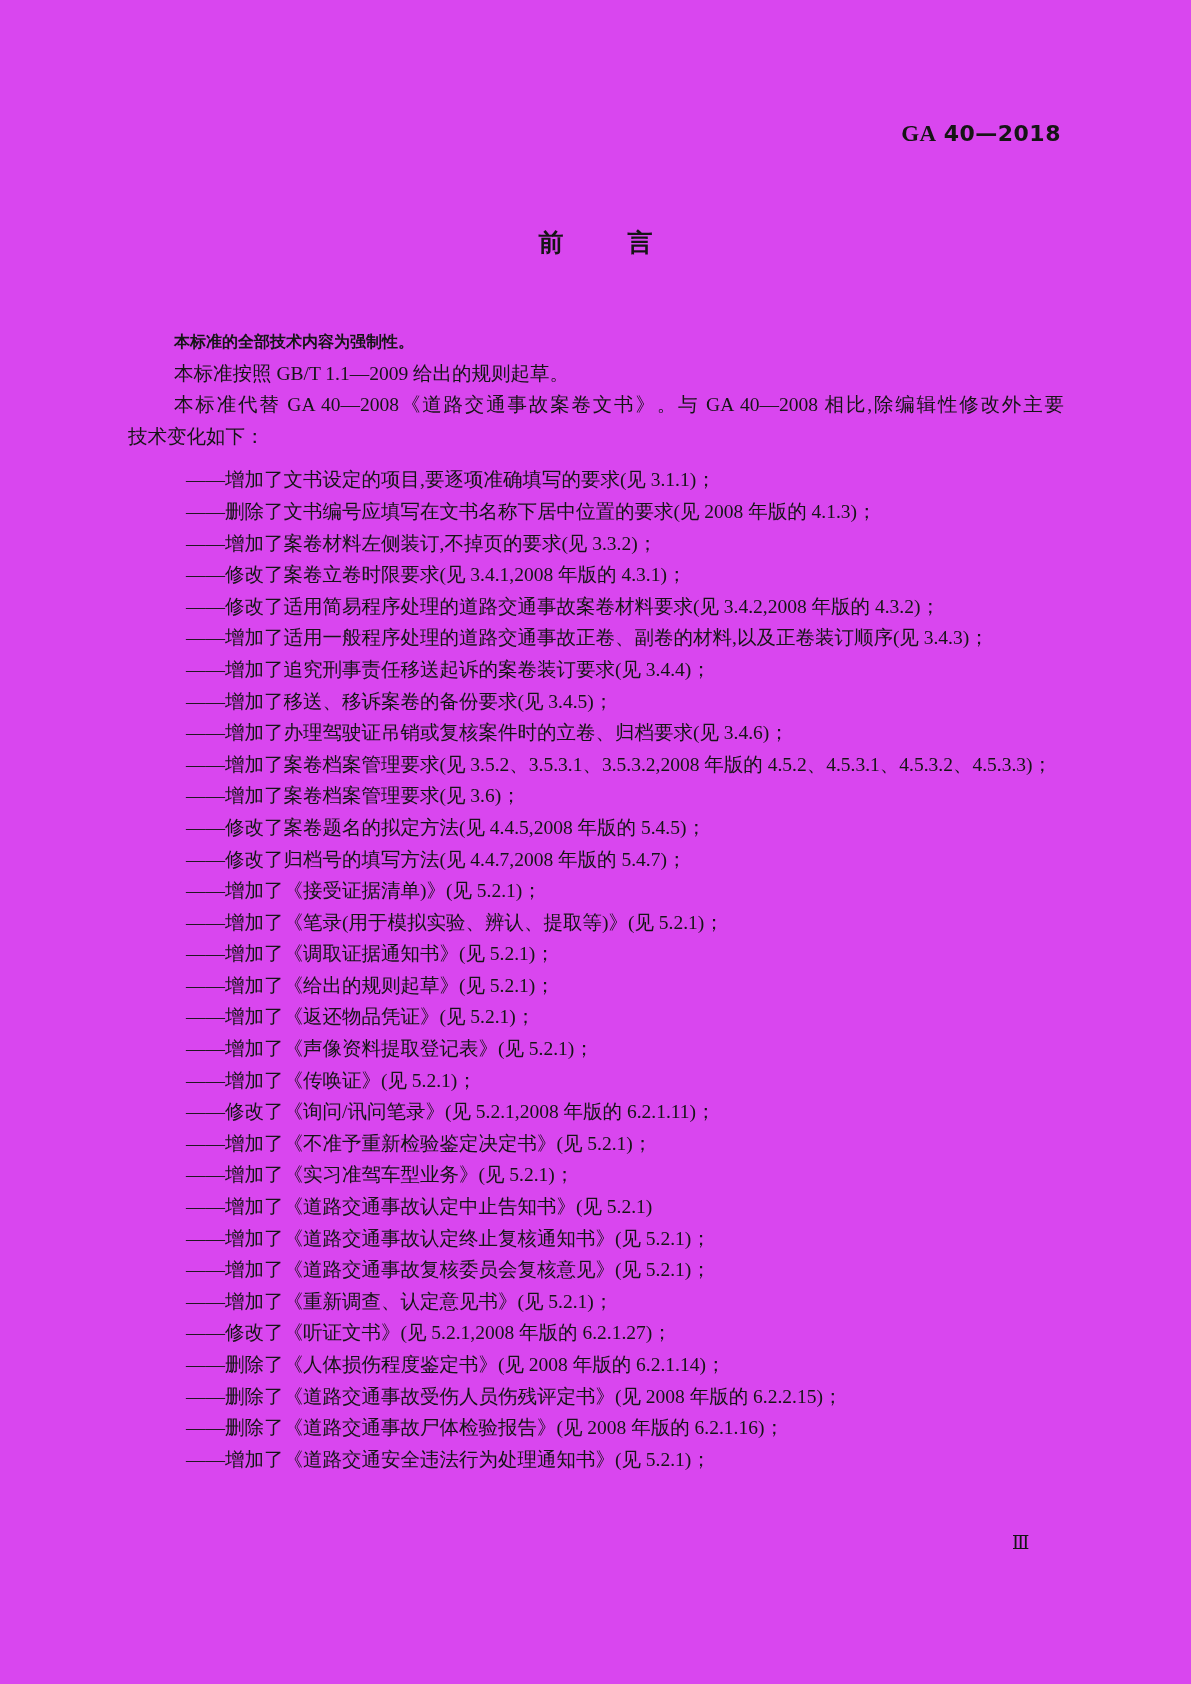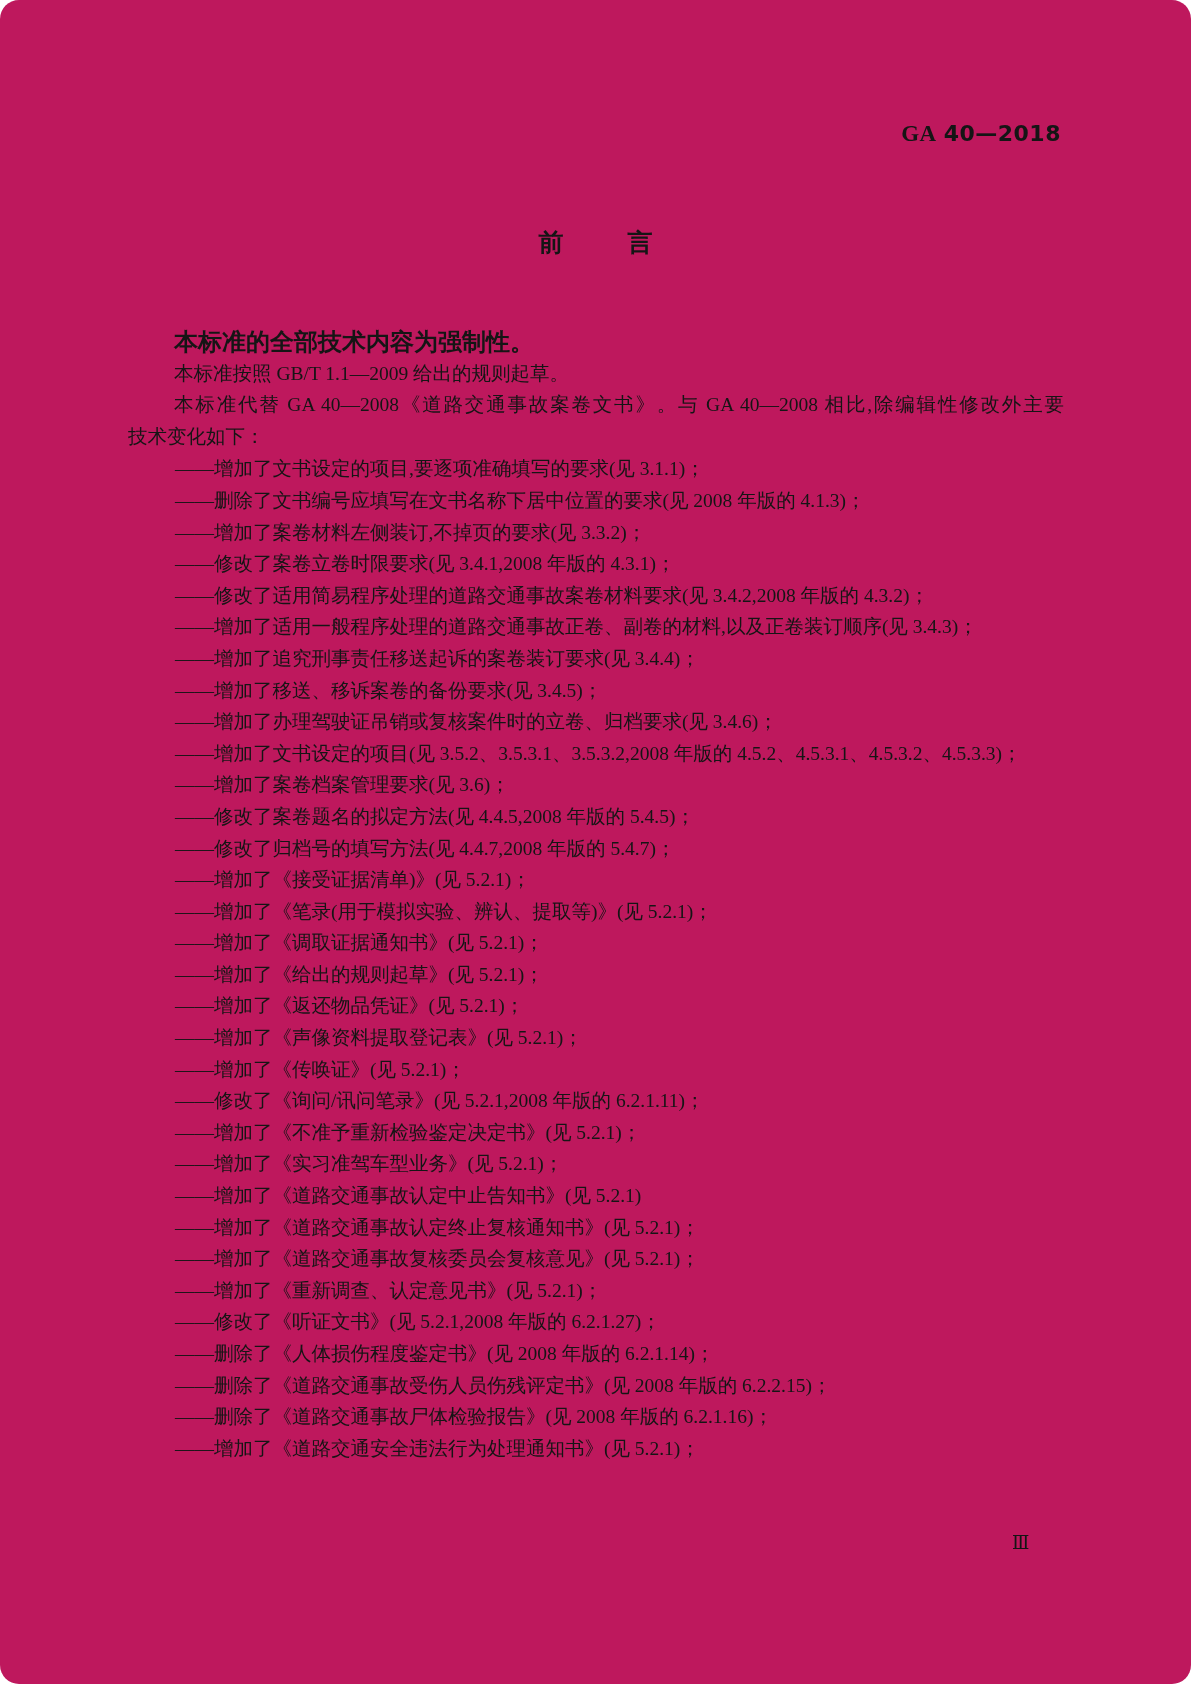--- a/index.html
+++ b/index.html
@@ -1,22 +1,21 @@
 <!DOCTYPE html>
 <html><head>
 <meta charset="utf-8">
 <style>
   html,body{margin:0;padding:0;background:#ffffff;}
   .page{
     position:relative;
     width:1191px;height:1684px;
-    background:#be185d;
+    background:#d946ef;
     color:#151515;
     overflow:hidden;
-    border-radius:19px;
   }
   .doc-code{
     position:absolute;top:121px;right:130px;
     font-family:"Liberation Serif","DejaVu Serif",serif;
     font-weight:bold;font-size:23px;letter-spacing:.5px;
     white-space:nowrap;
   }
   .code-number{
     font-family:"DejaVu Sans","Liberation Sans",sans-serif;
     font-weight:bold;font-size:22px;margin-left:7px;letter-spacing:.5px;
@@ -30,27 +29,27 @@
   }
   .title-gap-char{margin-left:64px;}
   .content{
     position:absolute;left:128px;top:326px;width:936px;
     font-family:"Liberation Serif","DejaVu Serif",serif;
     font-size:19.5px;line-height:31.6px;
   }
   .content p{margin:0;}
   .lead{
     font-family:"Liberation Sans","DejaVu Sans",sans-serif;
-    font-weight:bold;font-size:24px;text-indent:46px;
+    font-weight:bold;font-size:16px;text-indent:46px;
   }
   .para{text-indent:46px;}
   .p3{text-indent:0;}
   .p3 .l1{display:block;text-indent:46px;text-align:justify;text-align-last:justify;}
   .p3 .l2{display:block;}
-  .changes{margin:1px;}
+  .changes{margin:12px;}
   .change{text-indent:46px;white-space:nowrap;}
   .page-num{
     position:absolute;left:1012px;top:1531px;
     font-family:"Liberation Serif","DejaVu Serif",serif;
     font-size:18px;line-height:24px;
   }
 </style>
 </head>
 <body>
 
@@ -74,21 +73,21 @@
     <div class="changes">
         <div class="change">——增加了文书设定的项目,要逐项准确填写的要求(见 3.1.1)；</div>
         <div class="change">——删除了文书编号应填写在文书名称下居中位置的要求(见 2008 年版的 4.1.3)；</div>
         <div class="change">——增加了案卷材料左侧装订,不掉页的要求(见 3.3.2)；</div>
         <div class="change">——修改了案卷立卷时限要求(见 3.4.1,2008 年版的 4.3.1)；</div>
         <div class="change">——修改了适用简易程序处理的道路交通事故案卷材料要求(见 3.4.2,2008 年版的 4.3.2)；</div>
         <div class="change">——增加了适用一般程序处理的道路交通事故正卷、副卷的材料,以及正卷装订顺序(见 3.4.3)；</div>
         <div class="change">——增加了追究刑事责任移送起诉的案卷装订要求(见 3.4.4)；</div>
         <div class="change">——增加了移送、移诉案卷的备份要求(见 3.4.5)；</div>
         <div class="change">——增加了办理驾驶证吊销或复核案件时的立卷、归档要求(见 3.4.6)；</div>
-        <div class="change">——增加了文书设定的项目(见 3.5.2、3.5.3.1、3.5.3.2,2008 年版的 4.5.2、4.5.3.1、4.5.3.2、4.5.3.3)；</div>
+        <div class="change">——增加了案卷档案管理要求(见 3.5.2、3.5.3.1、3.5.3.2,2008 年版的 4.5.2、4.5.3.1、4.5.3.2、4.5.3.3)；</div>
         <div class="change">——增加了案卷档案管理要求(见 3.6)；</div>
         <div class="change">——修改了案卷题名的拟定方法(见 4.4.5,2008 年版的 5.4.5)；</div>
         <div class="change">——修改了归档号的填写方法(见 4.4.7,2008 年版的 5.4.7)；</div>
         <div class="change">——增加了《接受证据清单)》(见 5.2.1)；</div>
         <div class="change">——增加了《笔录(用于模拟实验、辨认、提取等)》(见 5.2.1)；</div>
         <div class="change">——增加了《调取证据通知书》(见 5.2.1)；</div>
         <div class="change">——增加了《给出的规则起草》(见 5.2.1)；</div>
         <div class="change">——增加了《返还物品凭证》(见 5.2.1)；</div>
         <div class="change">——增加了《声像资料提取登记表》(见 5.2.1)；</div>
         <div class="change">——增加了《传唤证》(见 5.2.1)；</div>

